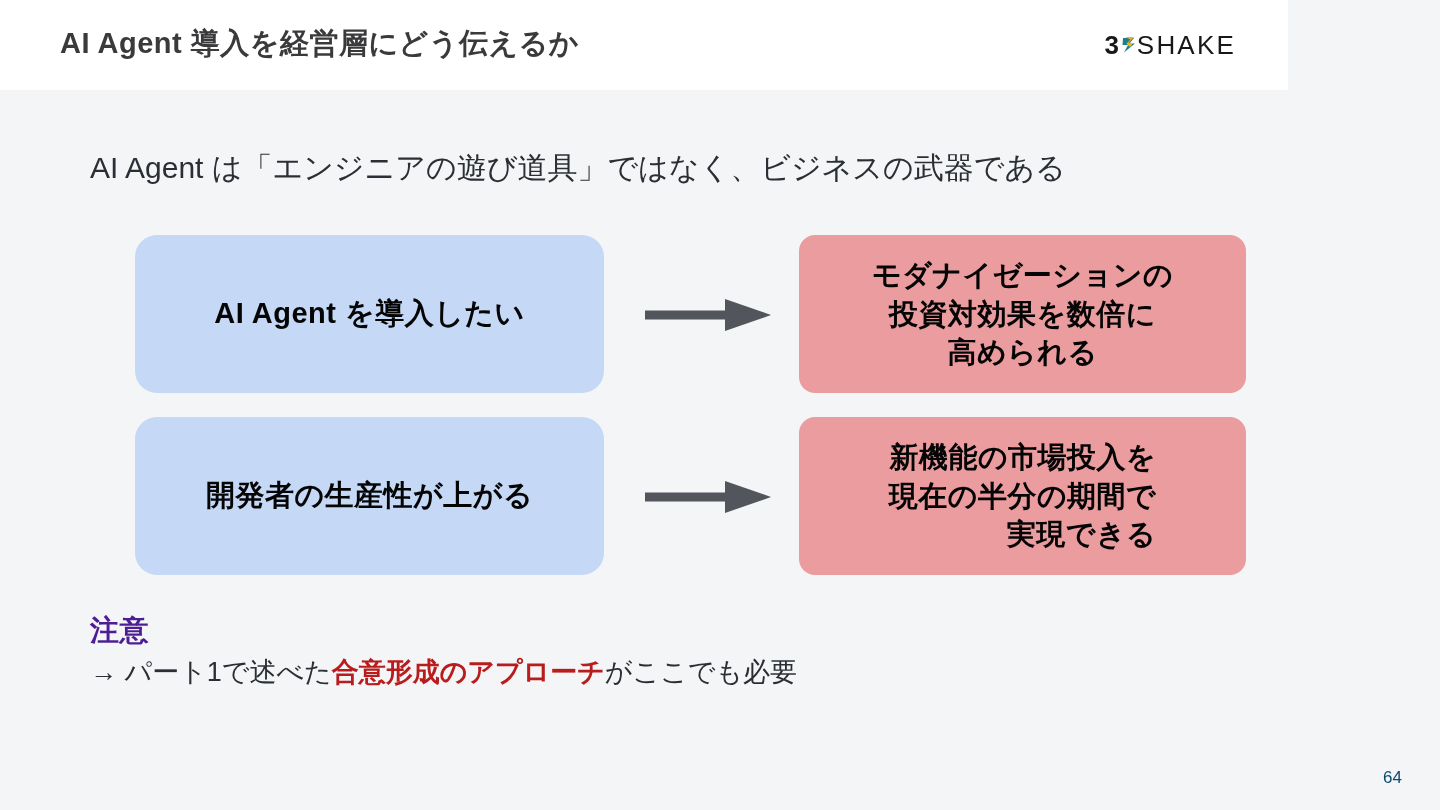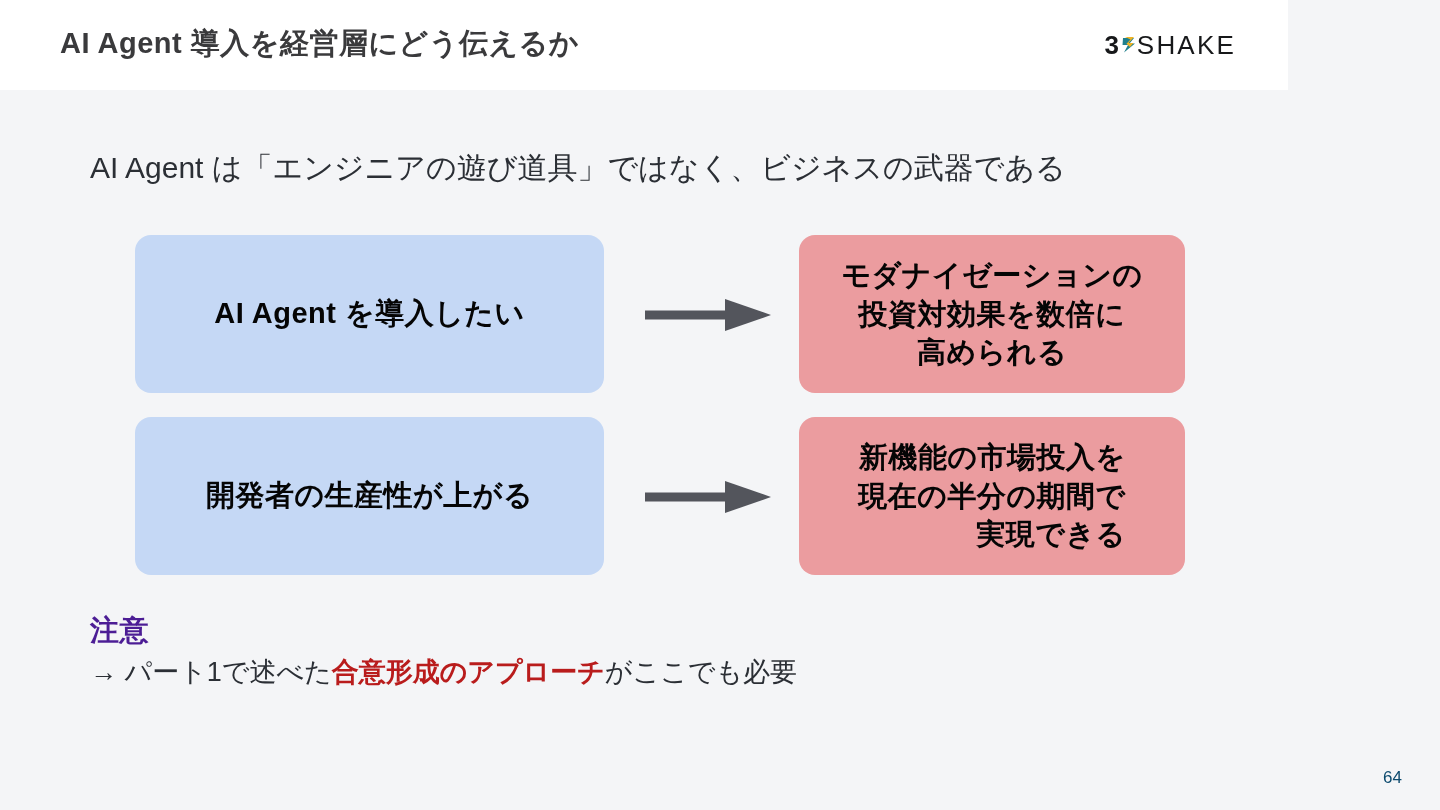--- a/index.html
+++ b/index.html
@@ -87,24 +87,25 @@
     color: #050505;
     font-weight: bold;
   }
   .box-cause {
     left: 135px;
     width: 469px;
     background: #c5d8f5;
     font-size: 29px;
     padding: 0 14px;
     letter-spacing: 0.5px;
+    border-radius: 22px;
   }
   .box-effect {
     left: 799px;
-    width: 386px;
+    width: 447px;
     background: #eb9c9f;
     font-size: 29px;
     line-height: 1.33;
     padding: 0 14px;
     letter-spacing: 0.5px;
   }
   .row1 { top: 235px; height: 158px; }
   .row2 { top: 417px; height: 158px; text-align: right; }
 
   .arrow {

